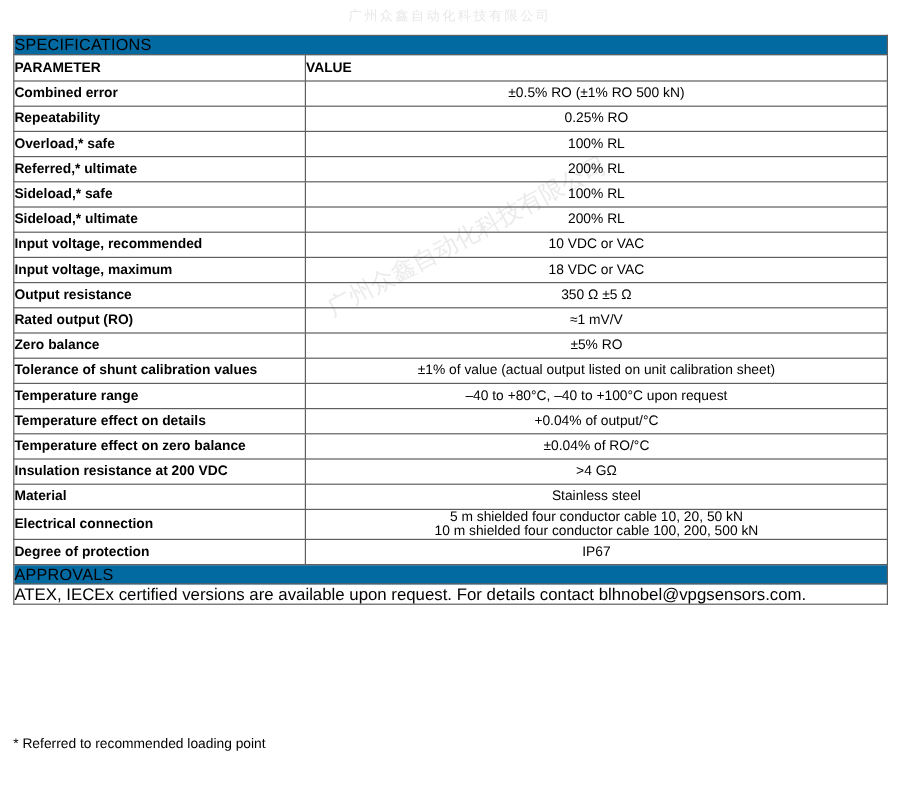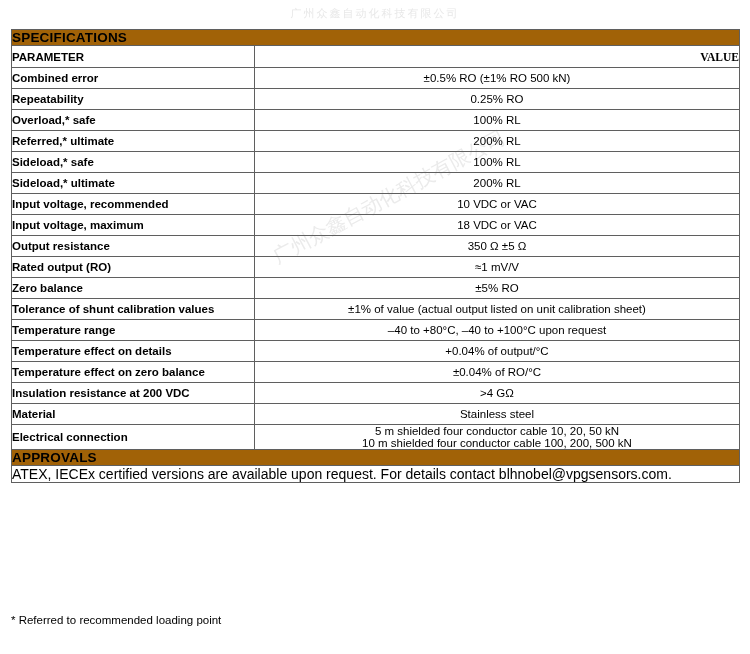--- a/index.html
+++ b/index.html
@@ -55,22 +55,22 @@
     table-layout: fixed;
     font-size: 11.5px;
     z-index: 10;
   }
   table.spec td {
     border: 1px solid #5f5f5f;
     padding: 0;
     vertical-align: middle;
   }
   .sec-head td {
-    background: #a16207;
-    font-weight: bold;
+    background: #0369a1;
+    font-weight: normal;
     font-size: 13.5px;
     padding: 4px 7px 5px 7px;
     letter-spacing: 0.2px;
   }
   .col-head td {
     font-weight: bold;
     font-size: 11.5px;
     height: 21px;
     margin-left: 36px;
   }
@@ -80,23 +80,22 @@
     font-weight: bold;
   }
   .cell-value {
     text-align: center;
     padding: 4px 6px;
   }
   .cell-head-param {
     padding: 3px 7px;
   }
   .cell-head-value {
-    text-align: right;
+    text-align: left;
     padding: 3px 6px;
-    font-family: Liberation Serif, serif;
   }
   .row-normal td {
     height: 20px;
   }
   .cell-value .line2 {
     display: block;
   }
   .approval-note td {
     text-align: left;
     padding: 6px 6px;
@@ -200,20 +199,24 @@
         <td class="cell-param">Material</td>
         <td class="cell-value">Stainless steel</td>
       </tr>
       <tr>
         <td class="cell-param">Electrical connection</td>
         <td class="cell-value">
           <span class="line1">5 m shielded four conductor cable 10, 20, 50 kN</span>
           <span class="line2">10 m shielded four conductor cable 100, 200, 500 kN</span>
         </td>
       </tr>
+      <tr class="row-normal">
+        <td class="cell-param">Degree of protection</td>
+        <td class="cell-value">IP67</td>
+      </tr>
 
       <tr class="sec-head">
         <td colspan="2">APPROVALS</td>
       </tr>
       <tr class="approval-note">
         <td colspan="2">ATEX, IECEx certified versions are available upon request. For details contact blhnobel@vpgsensors.com.</td>
       </tr>
     </tbody>
   </table>
 

